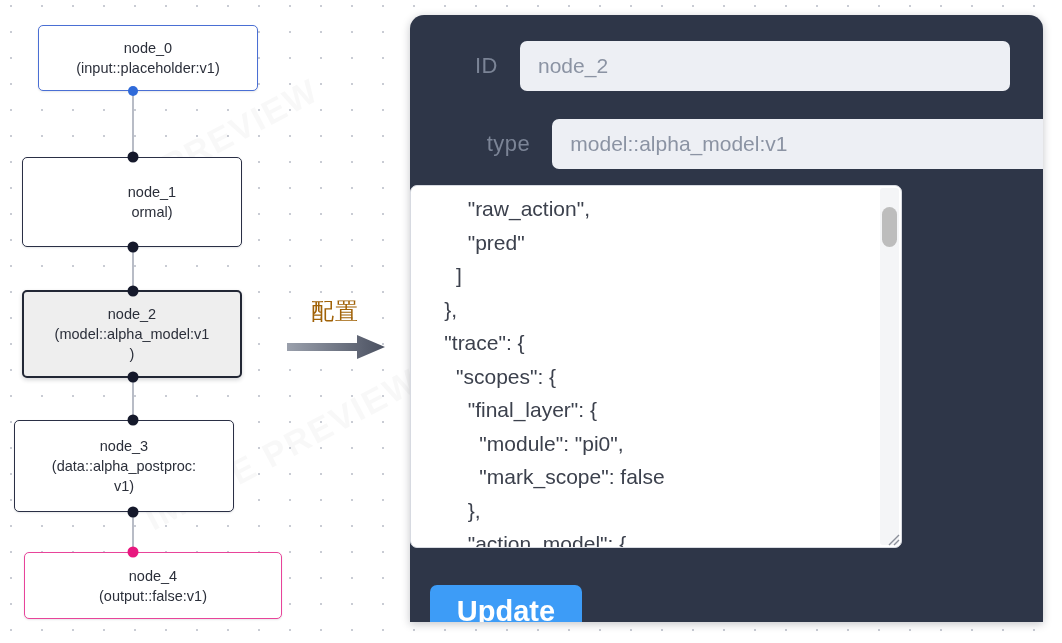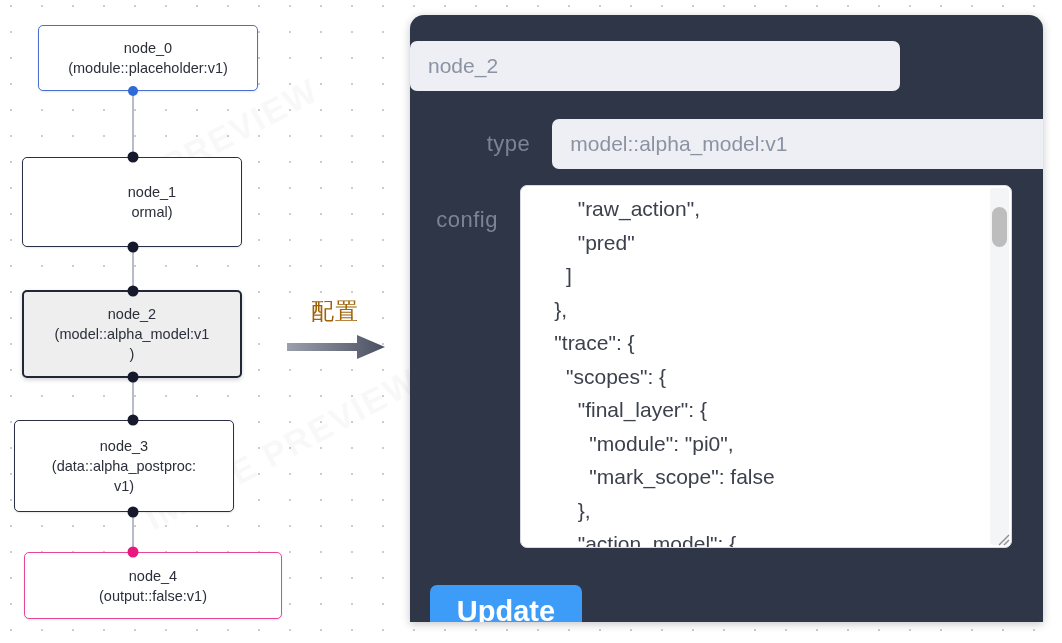--- a/index.html
+++ b/index.html
@@ -240,21 +240,21 @@
     <span class="wm4">IMAGE PREVIEW</span>
   </div>
 
   <div class="edge" style="left:133px; top:90px; height:66px;"></div>
   <div class="edge" style="left:133px; top:246px; height:46px;"></div>
   <div class="edge" style="left:133px; top:377px; height:43px;"></div>
   <div class="edge" style="left:133px; top:511px; height:40px;"></div>
 
   <div class="node is-input" style="left:22px; top:25px; width:220px; height:66px;margin-left:16px;">
     <span class="nline">node_0</span>
-    <span class="nline">(module::placeholder:v1)</span>
+    <span class="nline">(input::placeholder:v1)</span>
   </div>
   <div class="handle blue" style="left:133px; top:91px;"></div>
 
   <div class="node" style="left:22px; top:157px; width:220px; height:90px;padding-left:48px;">
     <span class="nline">node_1</span>
     <span class="nline">ormal)</span>
   </div>
   <div class="handle" style="left:133px; top:157px;"></div>
   <div class="handle" style="left:133px; top:247px;"></div>
 
@@ -289,30 +289,30 @@
           <stop offset="100%" stop-color="#4a5060"></stop>
         </linearGradient>
       </defs>
       <path d="M0,9 L70,9 L70,1 L98,13 L70,25 L70,17 L0,17 Z" fill="url(#agrad)"></path>
     </svg>
   </div>
 
   <div id="panel">
 
     <div class="field-row" id="row-id">
+      <div class="field-label">ID</div>
       <input class="field-input" type="text" value="node_2" style="">
     </div>
 
     <div class="field-row" id="row-type">
       <div class="field-label">type</div>
       <input class="field-input" type="text" value="model::alpha_model:v1" style="">
     </div>
 
     <div class="field-row" id="row-config">
-      <div class="field-label">config</div>
       <div id="config-wrap">
         <textarea id="config-area" style="">        "raw_action",
         "pred"
       ]
     },
     "trace": {
       "scopes": {
         "final_layer": {
           "module": "pi0",
           "mark_scope": false

